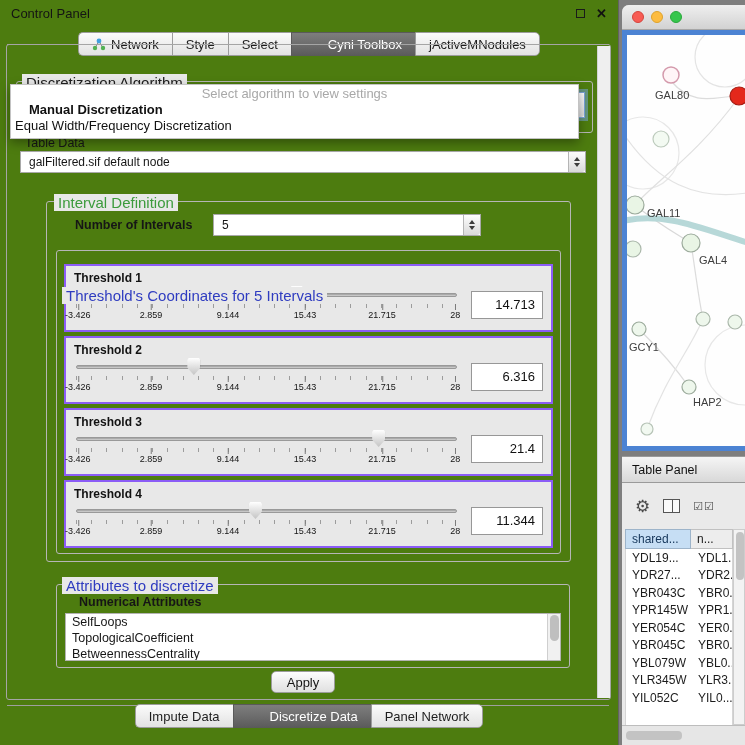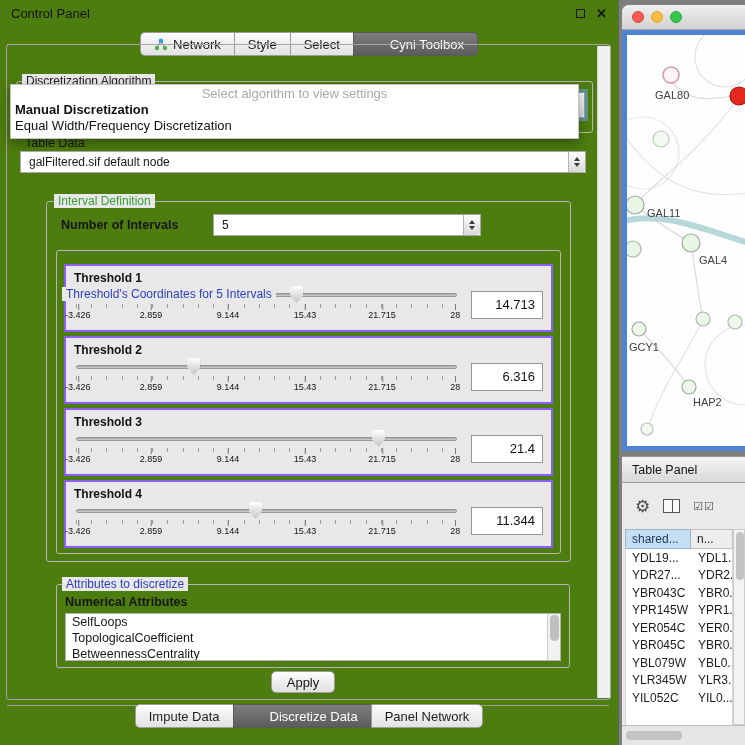--- a/index.html
+++ b/index.html
@@ -25,21 +25,21 @@
   .tab { height:24px; display:flex; align-items:center; gap:5px; padding:0 13px; font-size:13px; color:#1d1d1d;
          background:linear-gradient(#fbfbfb,#e2e2e2); border:1px solid #9c9c9c; border-right:none; position:relative; }
   .tab:first-child { border-radius:5px 0 0 5px; }
   .tab:last-child { border-right:1px solid #9c9c9c; border-radius:0 5px 5px 0; }
   .tab.sel { background:linear-gradient(#7e7e7e,#5c5c5c); color:#fff; border-color:#5a5a5a;padding-left:36px; }
 
   .panel { position:absolute; left:6px; top:44px; width:605px; height:656px; border:1px solid #a5a5a5; border-radius:3px; }
   .pscroll { position:absolute; left:597px; top:46px; width:13px; height:652px; background:#efefef; border-left:1px solid #d4d4d4; }
 
   .grp { position:absolute; border:1px solid #b6b6b6; border-radius:3px; }
-  .grp-title { position:absolute; font-size:12px; background:#e8e8e8; padding:0 4px; white-space:nowrap; z-index:2; }
+  .grp-title { position:absolute; font-size:15px; background:#e8e8e8; padding:0 4px; white-space:nowrap; z-index:2; }
   .gt-green { color:#3c9b3c; }
   .gt-blue  { color:#2f3cc0; }
   .gt-dark  { color:#202020; }
 
   
   .combo { position:absolute; background:#fff; border:1px solid #a9a9a9; border-radius:0; font-size:12px; }
   .combo .clabel { position:absolute; left:8px; top:0; bottom:0; display:flex; align-items:center; color:#161616; white-space:nowrap; }
   .combo .arrows { position:absolute; right:0; top:0; bottom:0; width:17px; border-left:1px solid #b5b5b5;
                    background:linear-gradient(#fdfdfd,#d9d9d9); border-radius:0 3px 3px 0;
                    display:flex; flex-direction:column; align-items:center; justify-content:center; gap:2px; }
@@ -48,21 +48,21 @@
   .combo.focus { box-shadow:0 0 0 3px rgba(120,168,224,.55); border-color:#7aa4d8; }
 
   
   .popup { position:absolute; left:10px; top:84px; width:569px; background:#fff; border:1px solid #c3c3c3;
            box-shadow:0 4px 10px rgba(0,0,0,.35); z-index:9; padding-bottom:4px; }
   .pop-placeholder { height:17px; line-height:17px; text-align:center; color:#a8a8a8; font-size:13px; }
   .pop-item { height:16px; line-height:16px; padding:0 4px; font-size:13px; color:#111; }
   .pop-item.bold { font-weight:bold; }
 
   .plain-label { position:absolute; font-size:12.5px; color:#161616; white-space:nowrap; }
-  .bold { font-weight:bold; }
+  .bold { font-weight:bold;margin-left:14px; }
 
   
   .thr-stack { position:absolute; left:7px; right:7px; top:13px; display:flex; flex-direction:column; gap:4px; }
   .thr-box { height:68px; border:2px solid #8b5cf6; background:#e8e8e8; padding:5px 8px 0 8px; }
   .thr-label { font-size:12px; font-weight:bold; color:#121212; height:15px; }
   .thr-row { display:flex; align-items:center; }
   .slider-col { flex:1; margin-right:12px; }
   .slider { position:relative; height:17px; }
   .track { position:absolute; left:2px; right:2px; top:7px; height:4px; background:#cbcbcb; border:1px solid #999;
            border-radius:2px; box-shadow:inset 0 1px 1px rgba(0,0,0,.18); }
@@ -151,20 +151,23 @@
     </div>
     <div class="tab">
         <span>Style</span>
       </div>
     <div class="tab">
         <span>Select</span>
       </div>
     <div class="tab sel">
         <span>Cyni Toolbox</span>
       </div>
+    <div class="tab">
+        <span>jActiveMNodules</span>
+      </div>
   </div>
 
   <div class="panel"></div>
   <div class="pscroll"></div>
 
   <div class="grp" style="left:16px; top:81px; width:577px; height:52px;"></div>
   <div class="grp-title gt-dark" style="left:22px; top:74px; z-index:1;">Discretization Algorithm</div>
   <div class="combo focus" style="left:23px; top:92px; width:562px; height:26px; z-index:1;">
     <span class="arrows">
         <span class="tri-up"></span>

